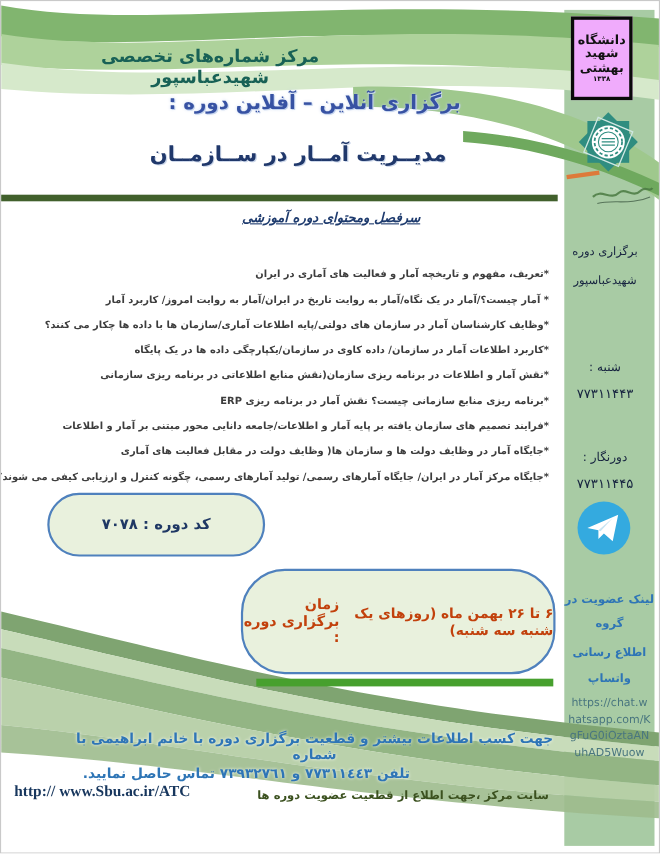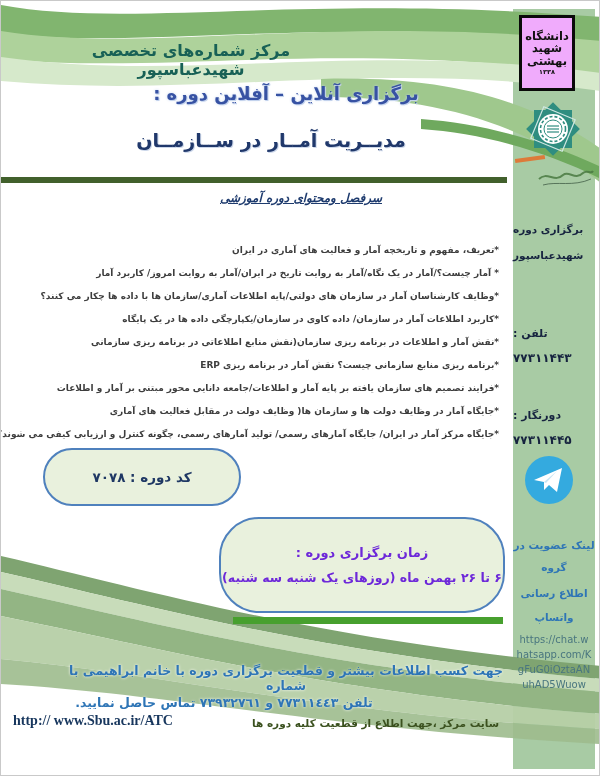--- a/index.html
+++ b/index.html
@@ -13,22 +13,22 @@
   .sidebar{left:512px;top:8px;width:82px;height:760px;background:#a8cba4;z-index:1;}
   .univ-logo{left:518px;top:14px;width:56px;height:76px;background:#f0abfc;
              border:3px solid #0a0a0a;box-sizing:border-box;z-index:5;
              display:flex;flex-direction:column;align-items:center;justify-content:center;}
   .univ-logo .w{font-size:11.5px;font-weight:bold;color:#111;line-height:1.08;}
   .univ-logo .y{font-size:6.5px;font-weight:bold;color:#111;margin-top:1px;}
   .emblem{left:522px;top:100px;z-index:5;}
   .orange-dash{left:514px;top:156px;width:30px;height:4px;background:#dd7a3a;
                transform:rotate(-8deg);z-index:5;}
   .signature{left:536px;top:162px;z-index:5;}
-  .sb-txt{left:512px;width:82px;z-index:6;text-align:left;box-sizing:border-box;
-          padding-right:8px;font-weight:bold;color:#16233f;}
+  .sb-txt{left:512px;width:82px;z-index:6;text-align:center;box-sizing:border-box;
+          padding-right:8px;font-weight:normal;color:#16233f;}
   .telegram{left:523px;top:454px;z-index:6;}
   .wa-line{left:512px;width:82px;z-index:6;text-align:center;font-weight:bold;
            color:#2e75b6;font-size:10.5px;}
   .wa-url{left:512px;width:82px;z-index:6;text-align:center;color:#49767f;
           font-size:10px;direction:ltr;}
 
   
   .waves-top{left:0;top:0;z-index:2;pointer-events:none;}
   .org-title{left:40px;top:40px;width:300px;text-align:center;font-size:16px;
              font-weight:bold;color:#186156;z-index:4;}
@@ -47,22 +47,22 @@
   .bullets{right:100px;top:238px;z-index:3;text-align:right;}
   .bullets div{font-size:9px;font-weight:bold;color:#3d3d3d;line-height:23px;
                white-space:nowrap;direction:rtl;}
 
   
   .bubble{background:#e9f1dd;border:2px solid #4f81bd;box-sizing:border-box;z-index:3;}
   .bubble-code{left:42px;top:447px;width:198px;height:58px;border-radius:29px;
                display:flex;align-items:center;justify-content:center;
                font-size:13.5px;font-weight:bold;color:#1f3864;}
   .bubble-sched{left:218px;top:516px;width:286px;height:96px;border-radius:40px;
-                display:flex;flex-direction:column;align-items:center;justify-content:center;
-                gap:10px;color:#6d28d9;font-weight:bold;}
+                display:flex;align-items:center;justify-content:center;
+                gap:10px;color:#c2410c;font-weight:bold;}
   .bubble-sched .l1{font-size:13px;}
   .bubble-sched .l2{font-size:12.5px;}
   .green-bar{left:232px;top:616px;width:270px;height:7px;background:#47a02e;z-index:3;}
 
   
   .waves-bottom{left:0;top:545px;z-index:2;pointer-events:none;}
   .contact1{left:60px;top:662px;width:450px;text-align:center;font-size:12.5px;
             font-weight:bold;color:#2e75b6;z-index:4;text-shadow:0 0 3px #fff;}
   .contact2{left:60px;top:694px;width:450px;text-align:center;font-size:12.5px;
             font-weight:bold;color:#2e75b6;z-index:4;transform:translateX(-62px);
@@ -142,25 +142,25 @@
     <path d="M0,10 C150,45 320,95 600,120 L600,133 C320,108 150,60 0,26 Z" fill="#7fa471"></path>
     <path d="M0,26 C150,60 320,108 600,133 L600,146 C320,122 150,76 0,43 Z" fill="#c8dcba"></path>
     <path d="M0,43 C150,76 320,122 600,146 L600,168 C320,146 150,100 0,70 Z" fill="#93b584"></path>
     <path d="M0,70 C150,100 320,146 600,168 L600,183 C330,168 160,128 0,113 Z" fill="#b6cfa6" opacity="0.95"></path>
     <path d="M0,113 C160,128 330,168 600,183 L600,198 C330,183 170,148 0,138 Z" fill="#9dbb8d" opacity="0.9"></path>
   </svg>
 
   <div class="abs contact1 rtl">جهت کسب اطلاعات بیشتر و قطعیت برگزاری دوره با خانم ابراهیمی با شماره</div>
   <div class="abs contact2 rtl">تلفن ٧٧٣١١٤٤٣ و ٧٣٩٣٢٧٦١ تماس حاصل نمایید.</div>
   <div class="abs site-url">http:// www.Sbu.ac.ir/ATC</div>
-  <div class="abs site-note rtl">سایت مرکز ،جهت اطلاع از قطعیت کلیه دوره ها</div>
+  <div class="abs site-note rtl">سایت مرکز ،جهت اطلاع از قطعیت عضویت دوره ها</div>
 
   <div class="abs sb-txt rtl" style="top:222px;font-size:10.5px;">برگزاری دوره</div>
   <div class="abs sb-txt rtl" style="top:248px;font-size:10.5px;">شهیدعباسپور</div>
-  <div class="abs sb-txt rtl" style="top:326px;font-size:11px;">تلفن :</div>
+  <div class="abs sb-txt rtl" style="top:326px;font-size:11px;">شنبه :</div>
   <div class="abs sb-txt" style="top:350px;font-size:12px;">۷۷۳۱۱۴۴۳</div>
   <div class="abs sb-txt rtl" style="top:408px;font-size:11px;">دورنگار :</div>
   <div class="abs sb-txt" style="top:432px;font-size:12px;">۷۷۳۱۱۴۴۵</div>
 
   <svg class="abs telegram" width="50" height="50" viewBox="0 0 50 50">
     <circle cx="25" cy="25" r="24" fill="#34aadf"></circle>
     <path d="M10,25 L38,13 L33,37 L25,30 L20,35 L20,27 Z" fill="#ffffff"></path>
     <path d="M20,27 L33,16 L22,28 Z" fill="#c8e4f2"></path>
   </svg>
 

